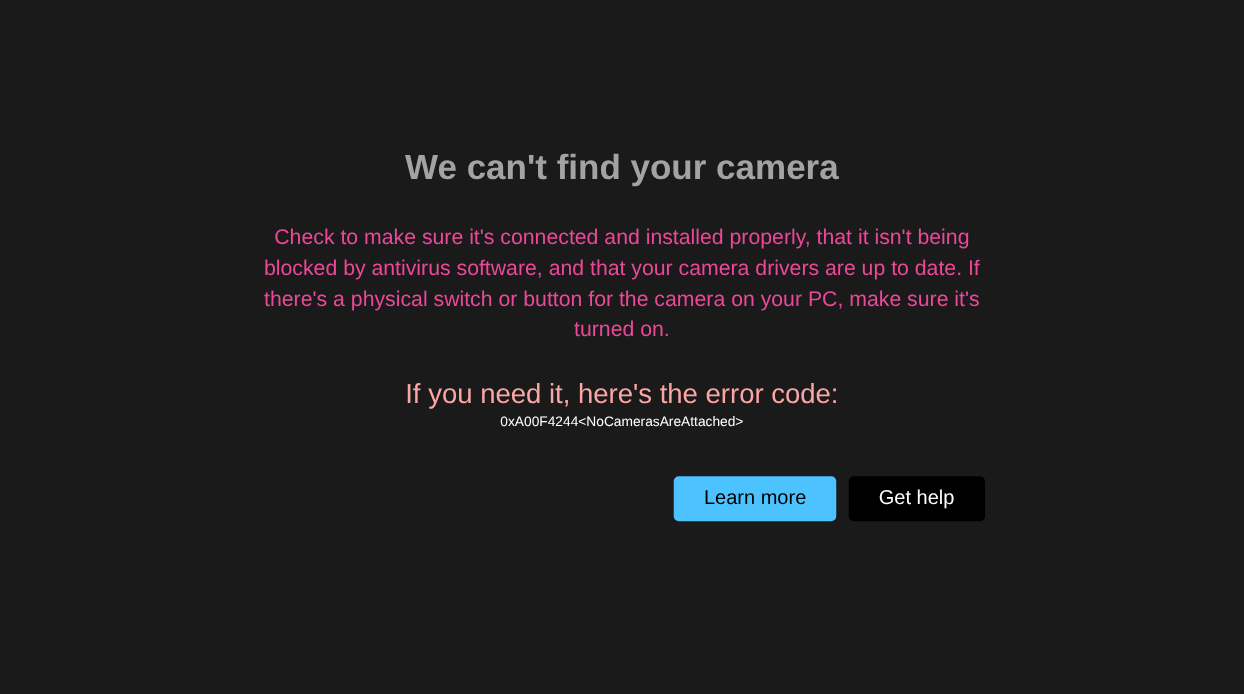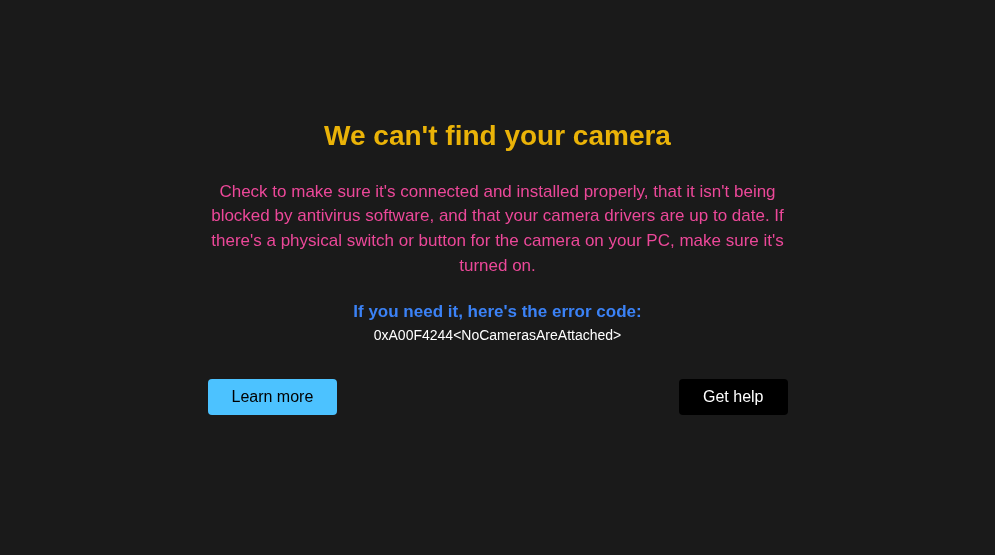--- a/index.html
+++ b/index.html
@@ -21,46 +21,46 @@
     .error-container {
       text-align: center;
       max-width: 620px;
       padding: 0 20px;
       margin-top: -20px;
     }
     .error-title {
       font-size: 28px;
       font-weight: 600;
       margin-bottom: 28px;
-      color: #eab308;
+      color: #a3a3a3;
     }
     .error-description {
       font-size: 17px;
       line-height: 1.45;
       color: #ec4899;
       font-weight: 400;
       margin-bottom: 22px;
     }
     .error-code-intro {
-      font-size: 17px;
+      font-size: 22px;
       line-height: 1.45;
-      color: #3b82f6;
-      font-weight: 700;
+      color: #fca5a5;
+      font-weight: 400;
     }
     .error-code {
-      font-size: 14px;
+      font-size: 11px;
       line-height: 1.45;
       color: #ffffff;
       font-weight: 400;
       margin-bottom: 34px;
     }
     .button-row {
       display: flex;
       gap: 10px;
-      justify-content: space-between;
+      justify-content: flex-end;
     }
     .btn {
       padding: 9px 24px;
       font-size: 16px;
       font-family: inherit;
       border-radius: 4px;
       cursor: pointer;
       border: none;
       font-weight: 400;
     }

